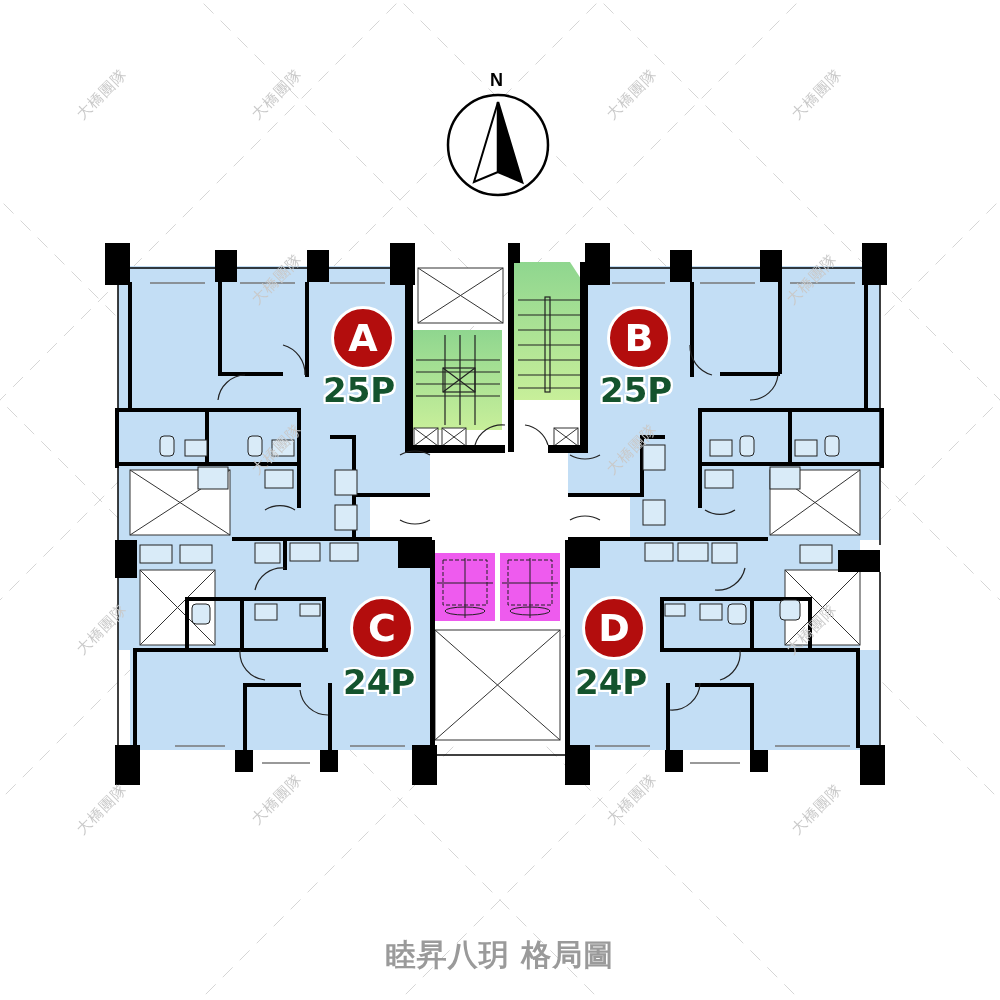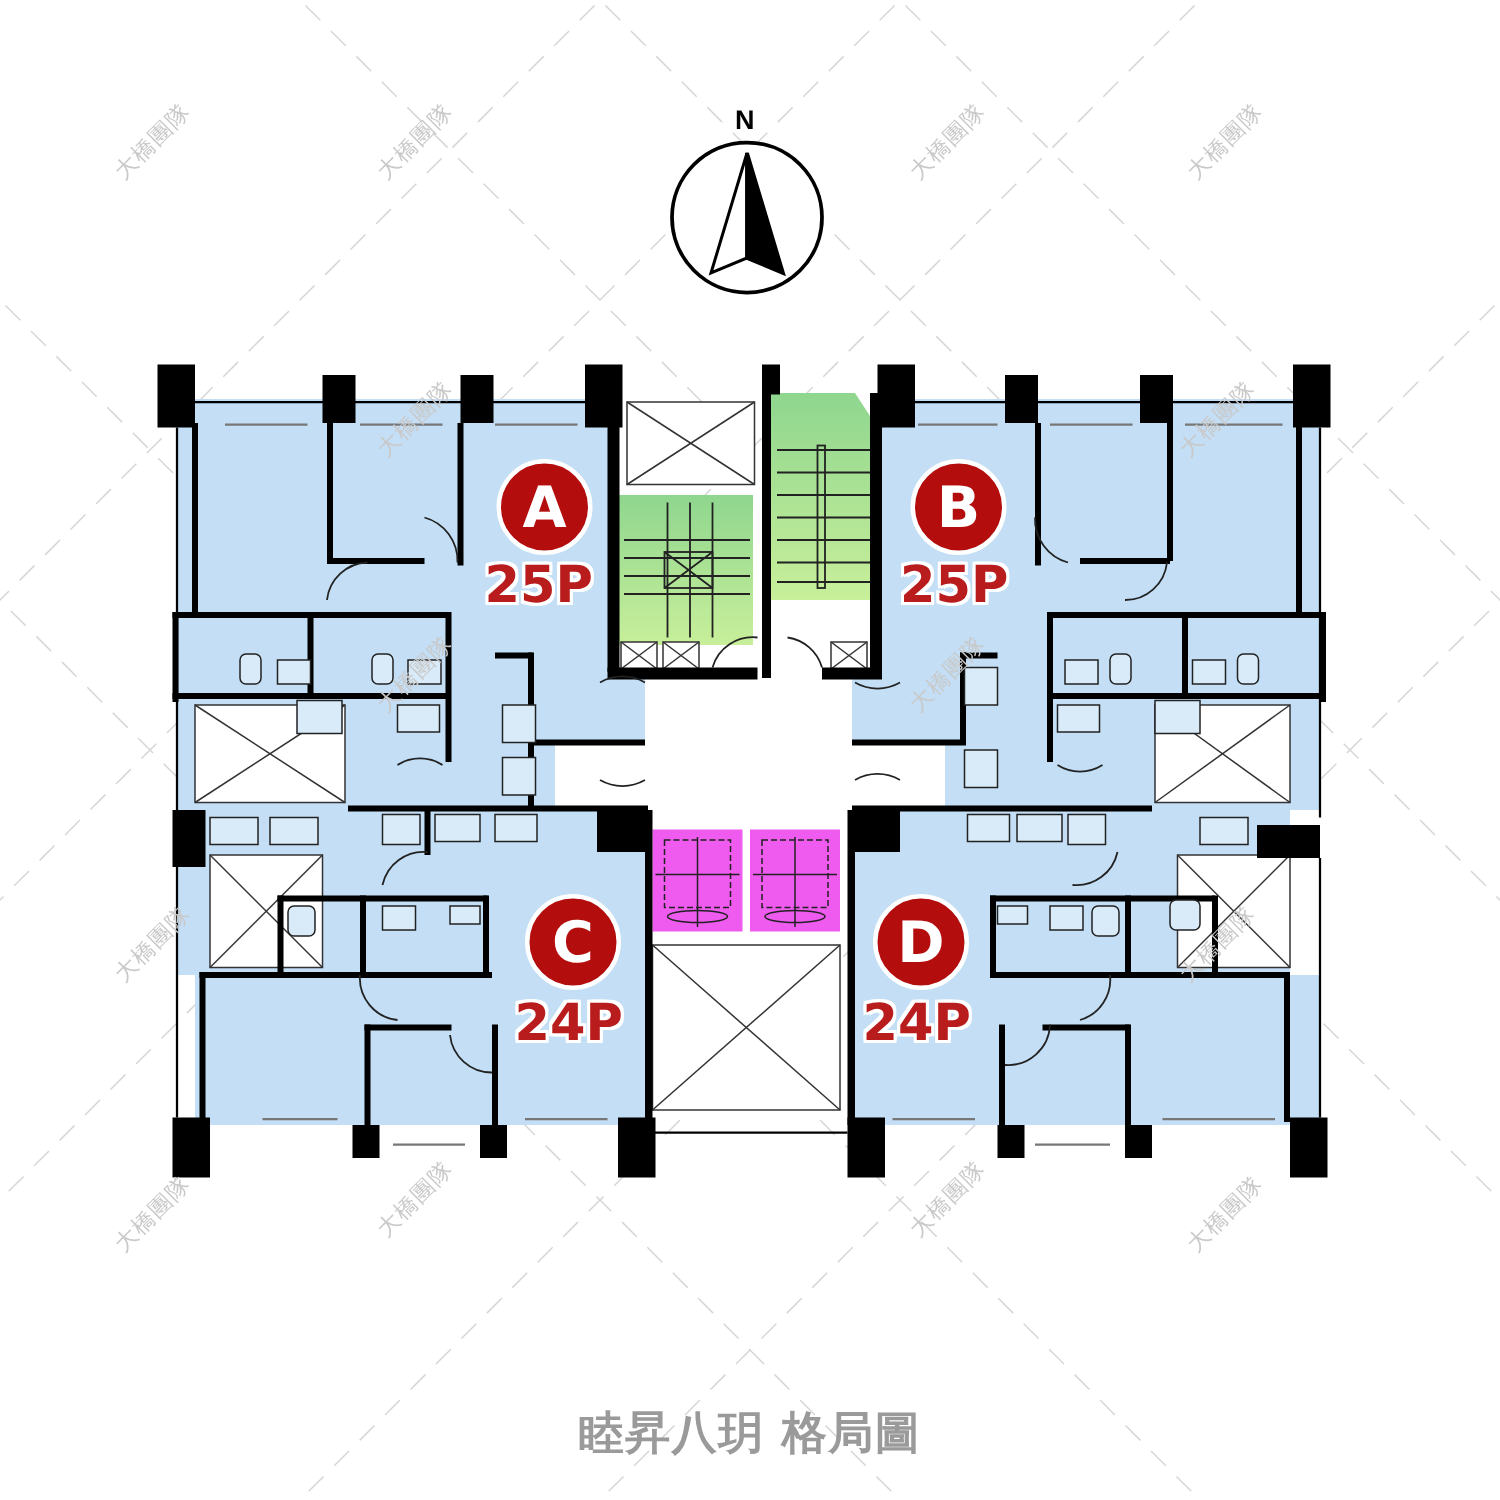--- a/index.html
+++ b/index.html
@@ -1,21 +1,21 @@
 <!DOCTYPE html>
 <html><head>
 <meta charset="utf-8">
 <style>
   html,body{margin:0;padding:0;background:#fff;}
   body{width:1000px;height:1000px;position:relative;overflow:hidden;font-family:"DejaVu Sans",sans-serif;}
   #plan{position:absolute;left:0;top:0;width:1000px;height:1000px;}
   .wm{position:absolute;font-family:"DejaVu Sans",sans-serif;font-size:15px;color:#c9c9c9;transform:rotate(-45deg);white-space:nowrap;letter-spacing:1px;}
   .badge{position:absolute;width:58px;height:58px;border-radius:50%;background:#b30d0d;border:3px solid #fff;color:#fff;
     font-family:"DejaVu Sans",sans-serif;font-weight:bold;font-size:38px;display:flex;align-items:center;justify-content:center;}
-  .size{position:absolute;font-family:"DejaVu Sans",sans-serif;font-weight:bold;font-size:34px;color:#b91c1c;
+  .size{position:absolute;font-family:"DejaVu Sans",sans-serif;font-weight:bold;font-size:34px;color:#14532d;
     text-shadow:-2px -2px 0 #fff,2px -2px 0 #fff,-2px 2px 0 #fff,2px 2px 0 #fff,0 2px 0 #fff,0 -2px 0 #fff,2px 0 0 #fff,-2px 0 0 #fff;}
   .compass-n{position:absolute;left:490px;top:70px;font-family:"Liberation Sans",sans-serif;font-weight:bold;font-size:18px;color:#000;}
   .title{position:absolute;left:0;width:1000px;top:935px;text-align:center;font-family:"DejaVu Sans",sans-serif;font-weight:bold;font-size:30px;color:#9a9a9a;letter-spacing:1px;}
 </style>
 </head>
 <body>
 
 <svg id="plan" viewBox="0 0 1000 1000" xmlns="http://www.w3.org/2000/svg">
   <defs>
     <linearGradient id="stairG" x1="0" y1="0" x2="0" y2="1">

